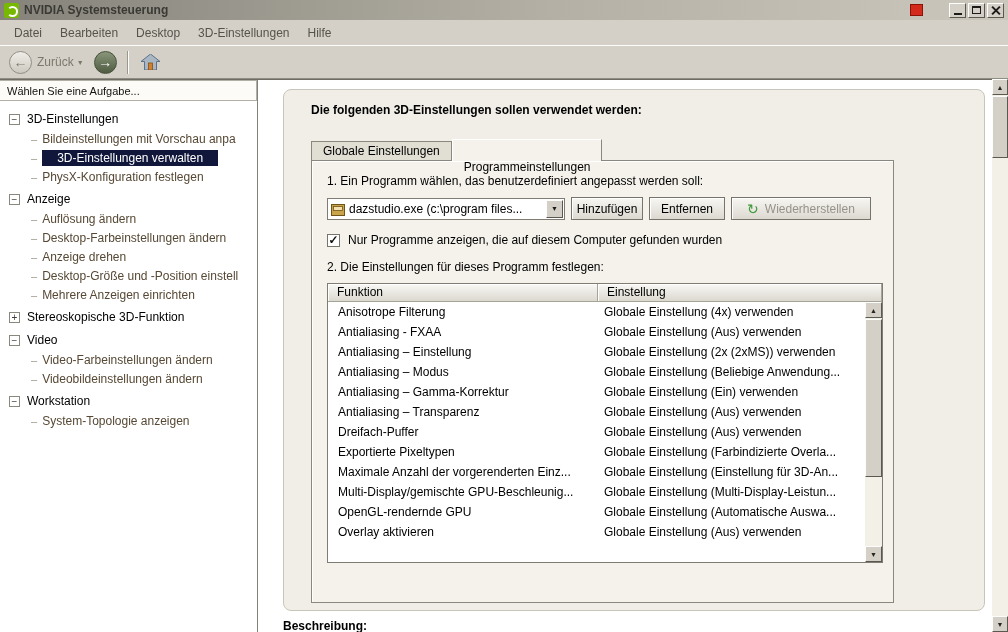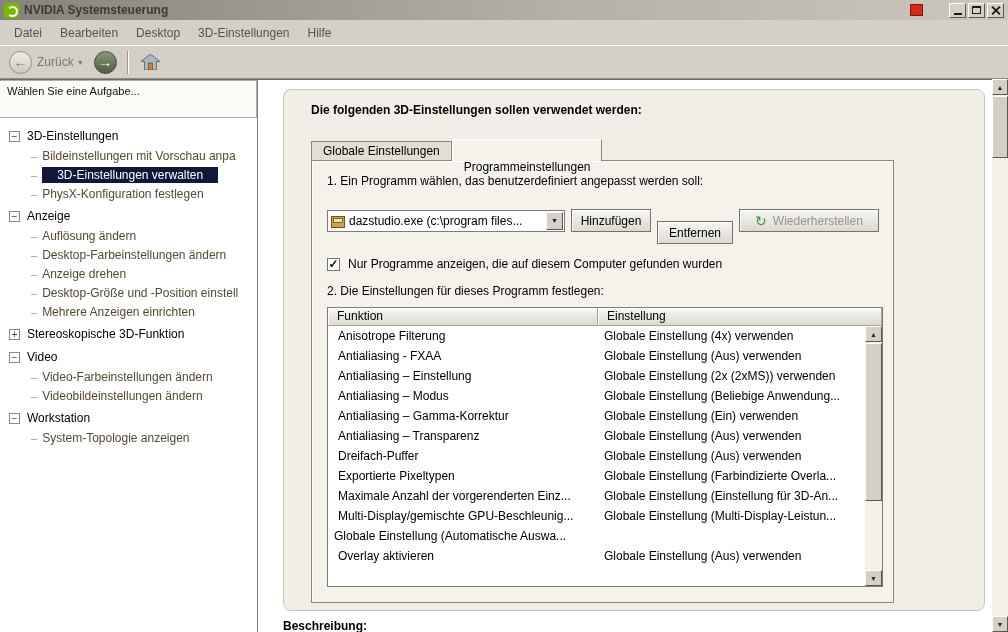--- a/index.html
+++ b/index.html
@@ -43,21 +43,21 @@
   .back-label { color:#7b786d; margin:0 3px 0 5px; }
   .caret { font-size:7px; color:#7b786d; margin-right:6px; }
   .tb-sep { width:1px; height:23px; background:#9a978c; box-shadow:1px 0 0 #fdfdfb; margin:0 10px; }
   .home-btn { width:26px; height:26px; display:flex; align-items:center; justify-content:center; }
 
   
   .content { position:absolute; left:0; top:79px; right:0; bottom:0; border-top:1px solid #6f6d63; background:#fff; }
 
   
   .sidebar { position:absolute; left:0; top:0; width:258px; bottom:0; background:#fff; border-right:1px solid #82807a; }
-  .sidebar-header { height:38px; line-height:20px; padding-left:7px; font-size:11px; color:#14130f;
+  .sidebar-header { height:21px; line-height:20px; padding-left:7px; font-size:11px; color:#14130f;
     background:#fcfbf8; border:1px solid #b2afa4; border-left:none; }
   .tree { padding:8px 0 0 7px; overflow:hidden; }
   .tree-root { display:flex; align-items:center; height:20px; margin-top:3px; color:#000; white-space:nowrap; }
   .tree-root.first { margin-top:0; }
   .expander { width:11px; height:11px; border:1px solid #8a887e; background:#fff; color:#3f3e39;
     font-size:10px; line-height:9px; text-align:center; margin:0 7px 0 2px; flex:0 0 auto; }
   .tree-child { display:flex; align-items:center; height:19px; padding-left:24px; color:#564834; white-space:nowrap; }
   .tree-child .dash { color:#9b9889; margin-right:5px; font-size:11px; }
   .tree-child.selected .child-label { background:#10173a; color:#fff; padding:1px 15px; }
 
@@ -79,21 +79,21 @@
   .controls { display:flex; align-items:center; margin:9px 0 0 15px; }
   .combo { width:238px; height:22px; background:#fff; border:1px solid #7f7d73; display:flex; align-items:center; }
   .combo .prog-icon { margin:0 4px 0 3px; flex:0 0 auto; }
   .combo-value { flex:1; white-space:nowrap; overflow:hidden; }
   .combo-arrow { width:17px; height:18px; margin-right:1px; background:#d4d0c8;
     border:1px solid; border-color:#fdfdfb #5a584f #5a584f #fdfdfb;
     display:flex; align-items:center; justify-content:center; font-size:7px; color:#1c1b18; flex:0 0 auto; }
   .btn { height:23px; display:flex; align-items:center; justify-content:center; color:#000;
     background:linear-gradient(#f7f6f2,#dcd9d0); border:1px solid #75736a; box-shadow:inset 1px 1px 0 #fff;
     margin-left:6px; padding:0 8px; white-space:nowrap; }
-  .btn-add { width:80px; } .btn-remove { width:76px;margin-top:24px; } .btn-restore { width:140px; }
+  .btn-add { width:72px; } .btn-remove { width:76px; } .btn-restore { width:140px; }
   .btn.disabled { color:#95938a; }
   .restore-icon { color:#3f9a3a; font-size:14px; margin-right:6px; line-height:1; }
 
   .check-row { display:flex; align-items:center; margin:13px 0 0 15px; }
   .checkbox { width:13px; height:13px; background:#fff; border:1px solid #76746b;
     display:flex; align-items:center; justify-content:center; flex:0 0 auto;
     font-size:12px; font-weight:bold; color:#0c0c0a; line-height:1; }
   .check-label { margin-left:8px; color:#000; }
 
   
@@ -323,20 +323,21 @@
                 </div>
                 <div class="tr">
                   <div class="td td1">Maximale Anzahl der vorgerenderten Einz...</div>
                   <div class="td td2">Globale Einstellung (Einstellung für 3D-An...</div>
                 </div>
                 <div class="tr">
                   <div class="td td1">Multi-Display/gemischte GPU-Beschleunig...</div>
                   <div class="td td2">Globale Einstellung (Multi-Display-Leistun...</div>
                 </div>
                 <div class="tr">
+                  <div class="td td1">OpenGL-rendernde GPU</div>
                   <div class="td td2">Globale Einstellung (Automatische Auswa...</div>
                 </div>
                 <div class="tr">
                   <div class="td td1">Overlay aktivieren</div>
                   <div class="td td2">Globale Einstellung (Aus) verwenden</div>
                 </div>
               </div>
             <div class="vscroll table-scroll">
               <span class="sb-btn sb-up">
                   <span>▲</span>

